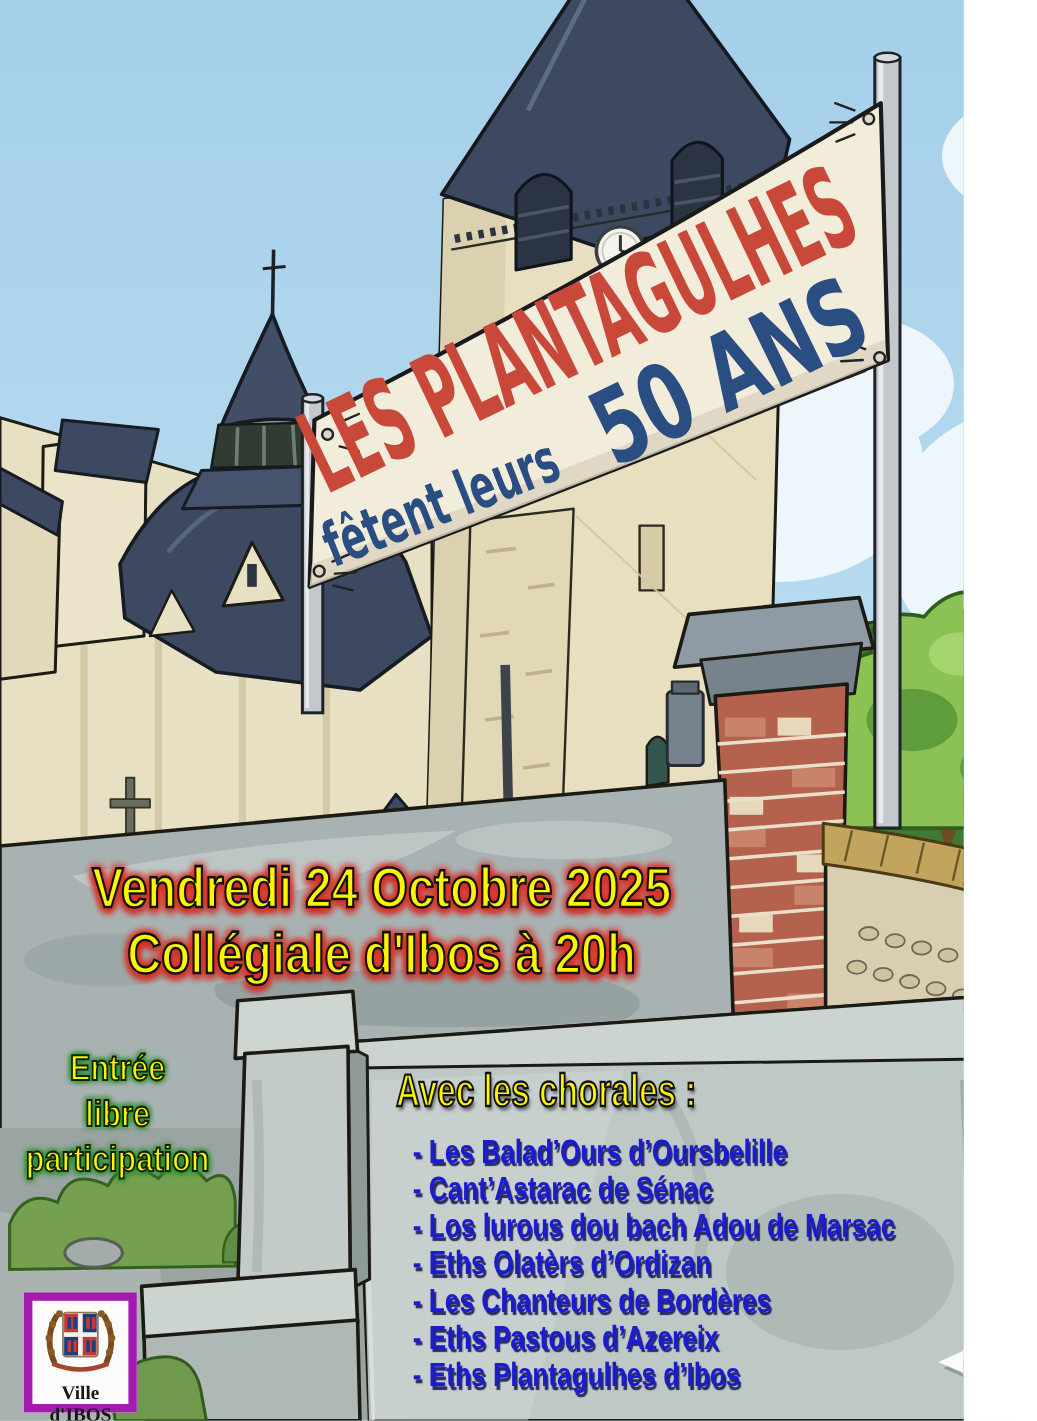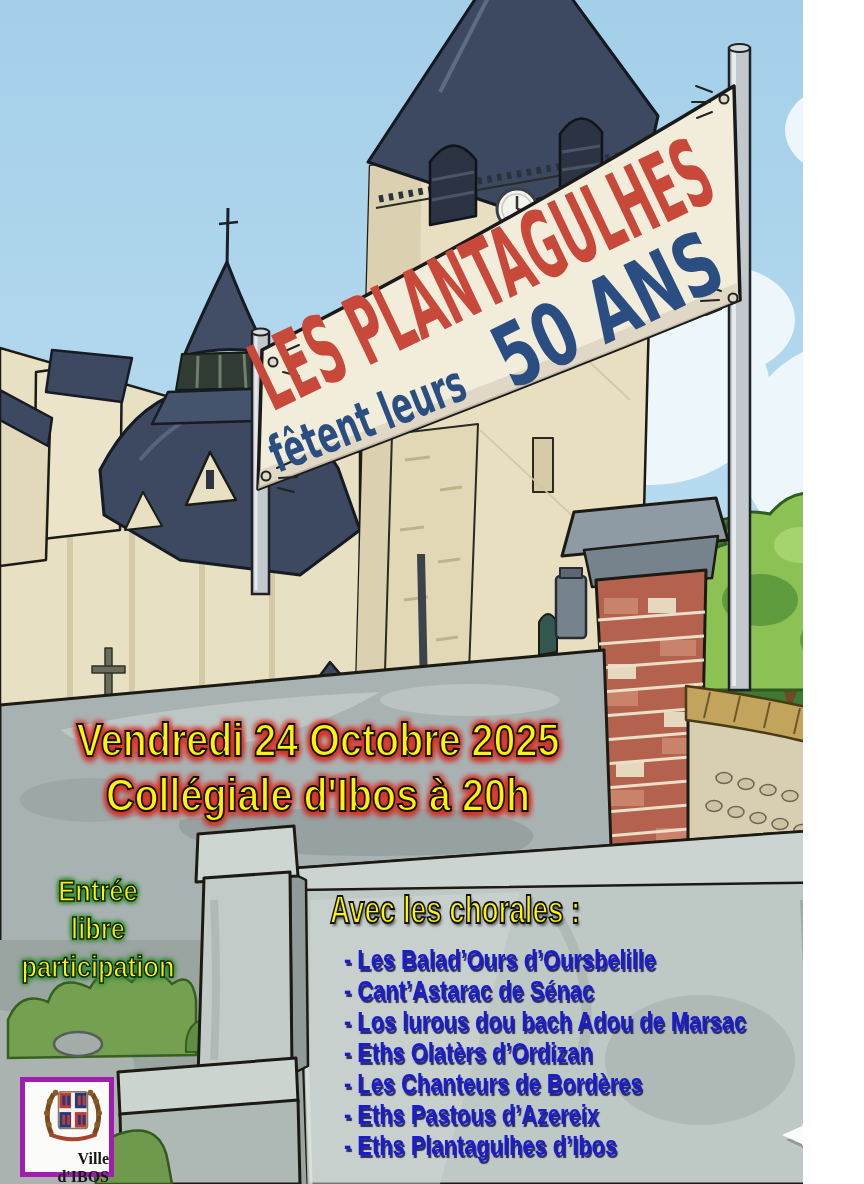--- a/index.html
+++ b/index.html
@@ -27,21 +27,21 @@
   .chorales-heading{left:330px;top:889px;font-weight:bold;font-size:38px;color:#fdf400;
     transform:scaleX(.73);transform-origin:0 0;-webkit-text-stroke:2px #121212;
     text-shadow:2px 3px 3px rgba(20,20,20,.55);}
 
   .chorale-item{position:absolute;left:344px;font-weight:bold;font-size:28px;color:#1b1bd0;
     transform:scaleX(.78);transform-origin:0 0;
     text-shadow:2px 3px 1px rgba(13,13,85,.85);}
 
   
   .logo{left:20px;top:1077px;width:94px;height:100px;background:#fbfbf9;
-    border:5px solid #a21caf;box-sizing:border-box;text-align:right;z-index:6;}
+    border:7px solid #a21caf;box-sizing:border-box;text-align:center;z-index:6;}
   .logo-text{font-family:"Liberation Serif",serif;font-weight:bold;color:#161616;
     font-size:16px;line-height:18px;}
 </style>
 </head>
 <body>
 
 <div class="poster">
 
 <svg class="scene" width="864" height="1184" viewBox="0 0 864 1184">
   <defs>

